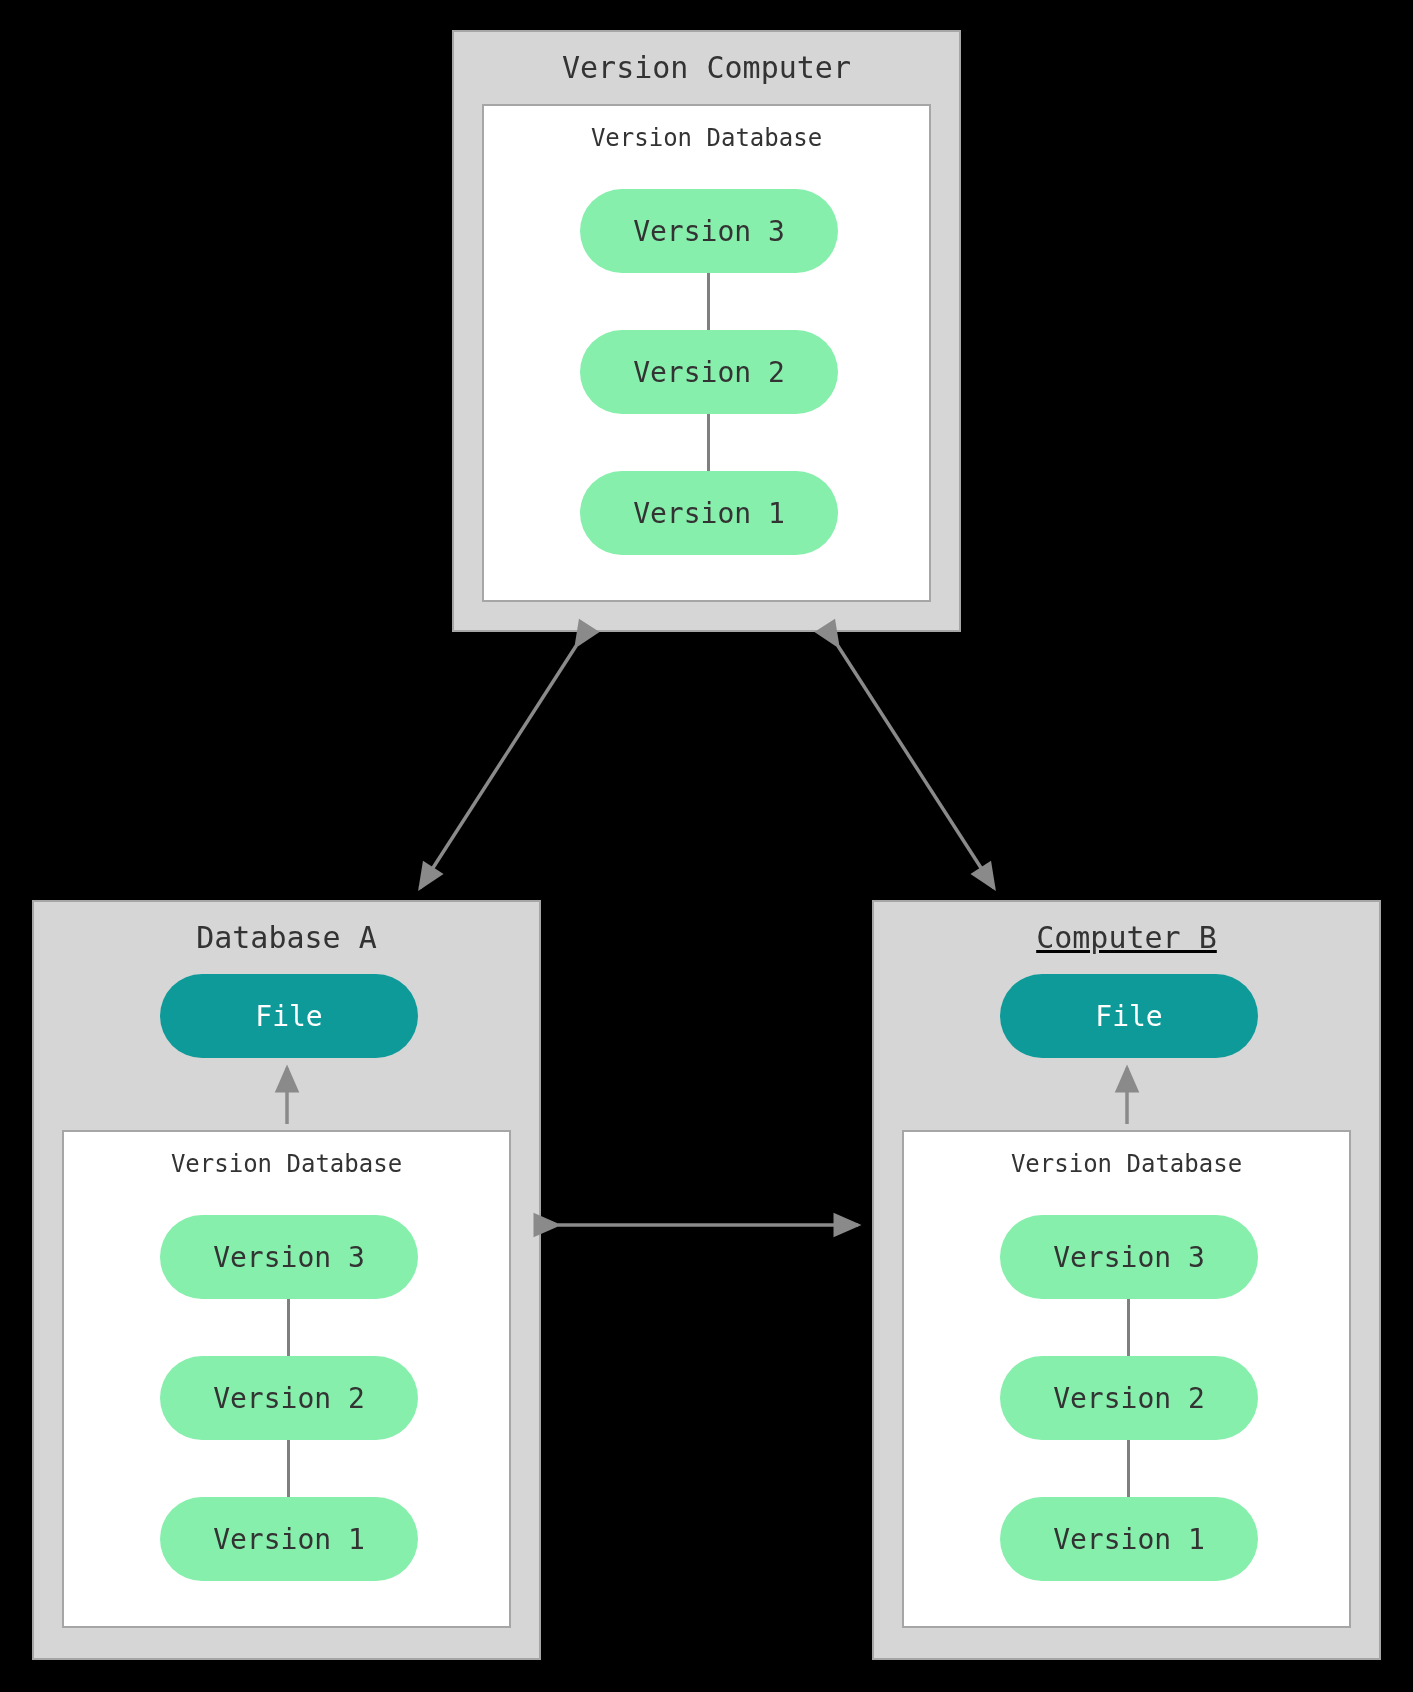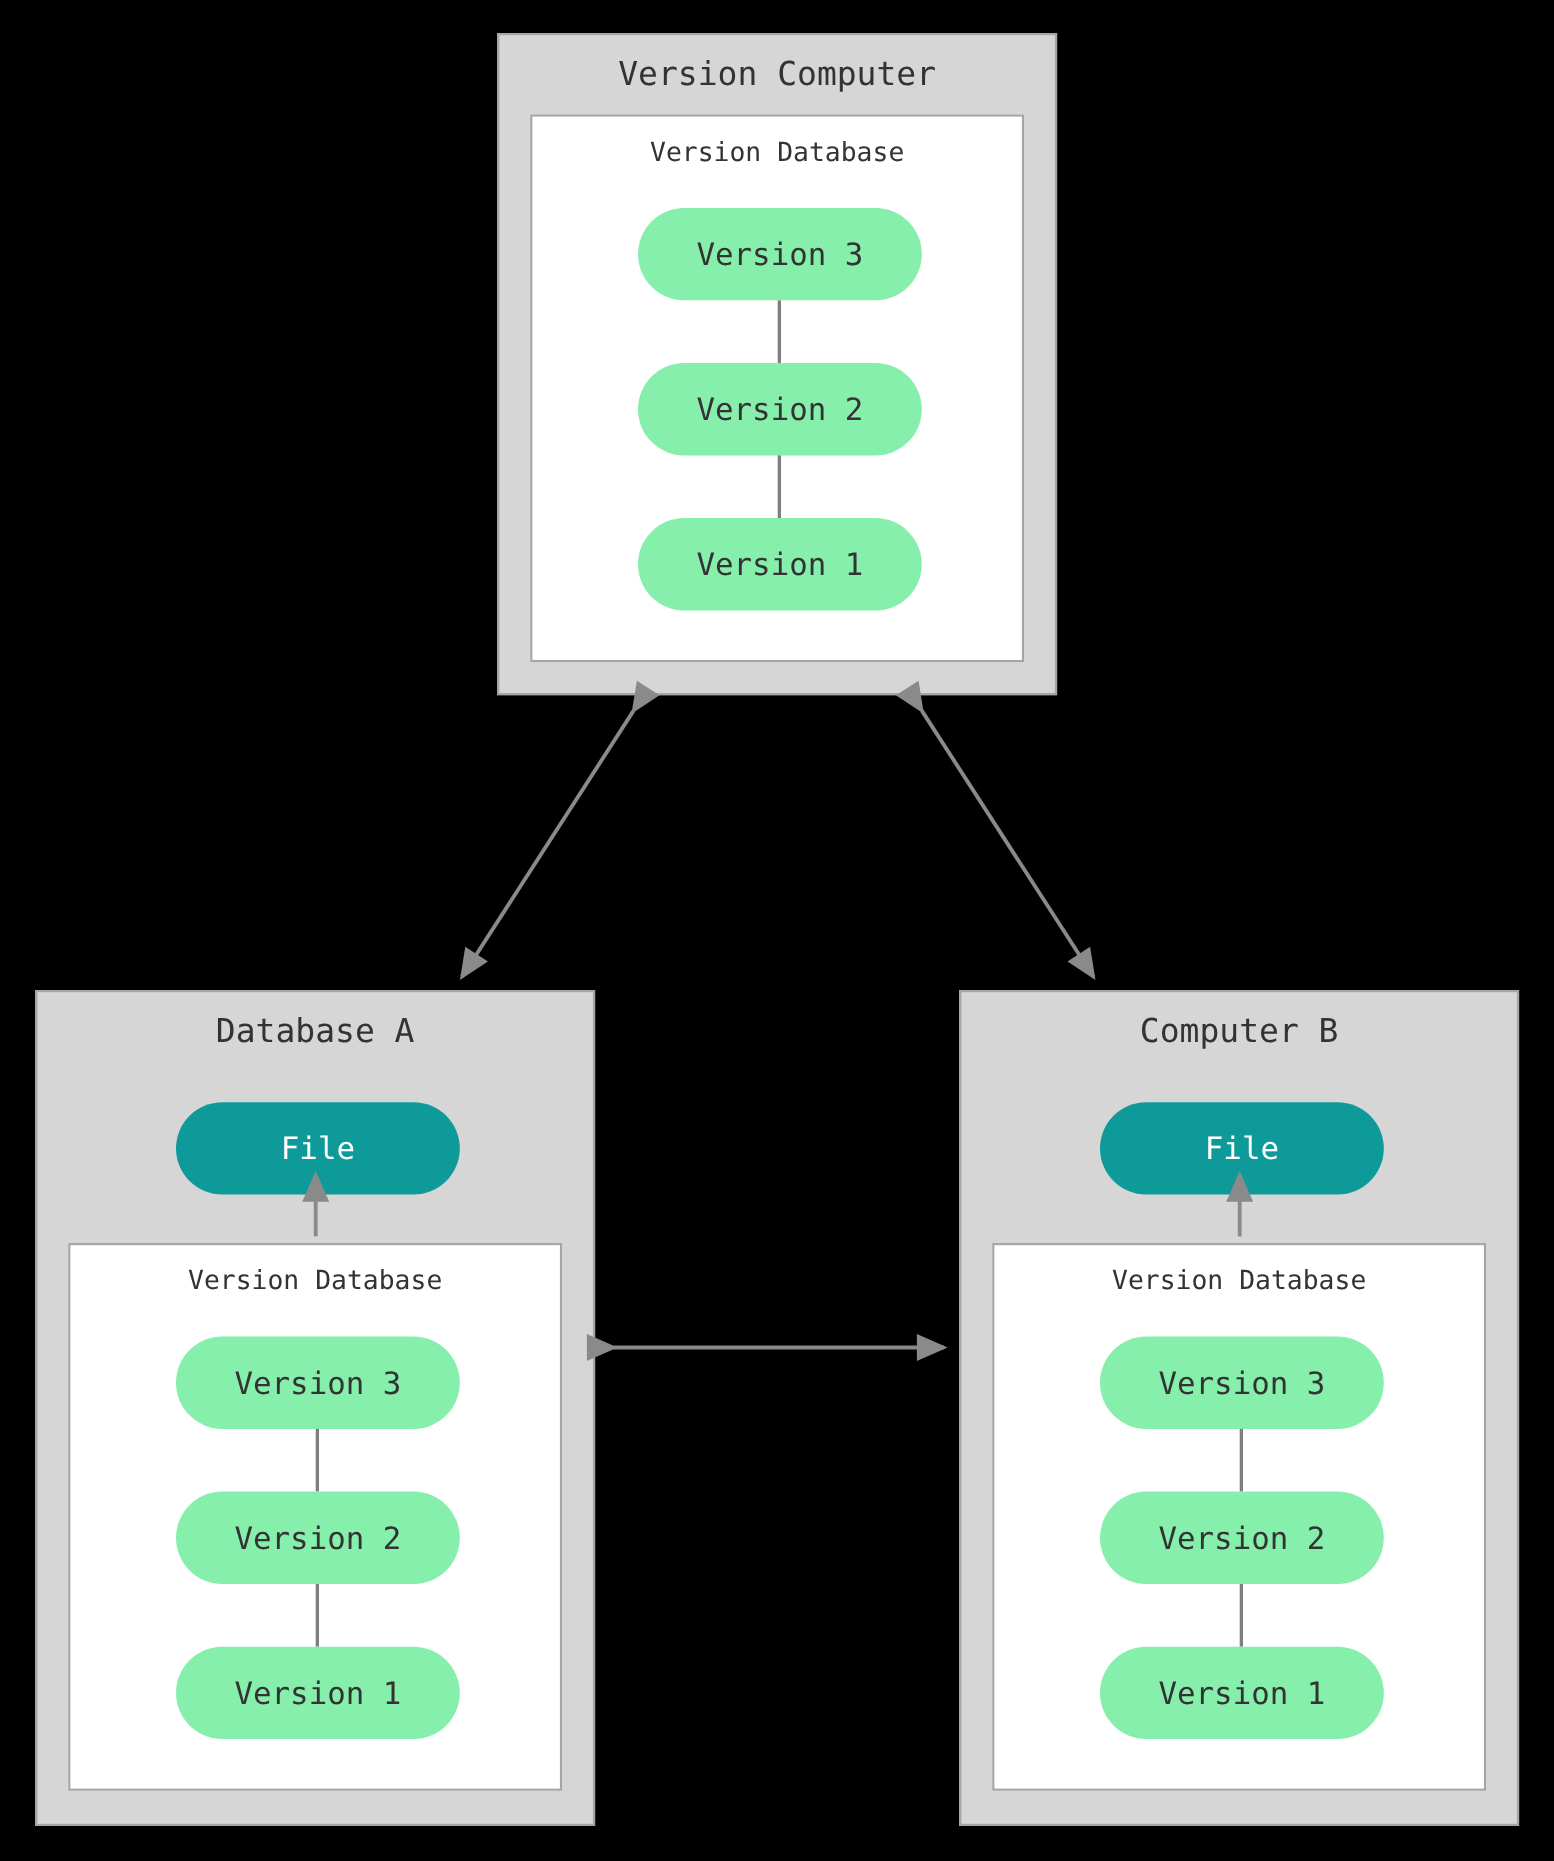--- a/index.html
+++ b/index.html
@@ -55,21 +55,20 @@
     position: absolute;
     background: #0f9a9a;
     border-radius: 1000px;
     text-align: center;
     font-size: 28px;
     color: #fff;
     box-sizing: border-box;
     display: flex;
     align-items: center;
     justify-content: center;
-    margin-top: 28px;
   }
   .v-connector {
     position: absolute;
     background: #7f7f7f;
     width: 3px;
   }
   svg.overlay {
     position: absolute;
     left: 0; top: 0;
     width: 1413px;
@@ -108,21 +107,21 @@
     <div class="db-box" style="left:28px; top:228px; width:449px; height:498px;">
       <div class="db-title">Version Database</div>
       <div class="version-pill" style="left:96px; top:83px; width:258px; height:84px;">Version 3</div>
       <div class="v-connector" style="left:223px; top:167px; height:57px;"></div>
       <div class="version-pill" style="left:96px; top:224px; width:258px; height:84px;">Version 2</div>
       <div class="v-connector" style="left:223px; top:308px; height:57px;"></div>
       <div class="version-pill" style="left:96px; top:365px; width:258px; height:84px;">Version 1</div>
     </div>
   </div>
 
-  <div class="node-box" style="left:872px; top:900px; width:509px; height:760px;">
+  <div class="node-box" style="left:872px; top:900px; width:509px; height:760px;text-decoration:underline;">
     <div class="box-title">Computer B</div>
     <div class="file-pill" style="left:126px; top:72px; width:258px; height:84px;">File</div>
     <div class="db-box" style="left:28px; top:228px; width:449px; height:498px;">
       <div class="db-title">Version Database</div>
       <div class="version-pill" style="left:96px; top:83px; width:258px; height:84px;">Version 3</div>
       <div class="v-connector" style="left:223px; top:167px; height:57px;"></div>
       <div class="version-pill" style="left:96px; top:224px; width:258px; height:84px;">Version 2</div>
       <div class="v-connector" style="left:223px; top:308px; height:57px;"></div>
       <div class="version-pill" style="left:96px; top:365px; width:258px; height:84px;">Version 1</div>
     </div>

